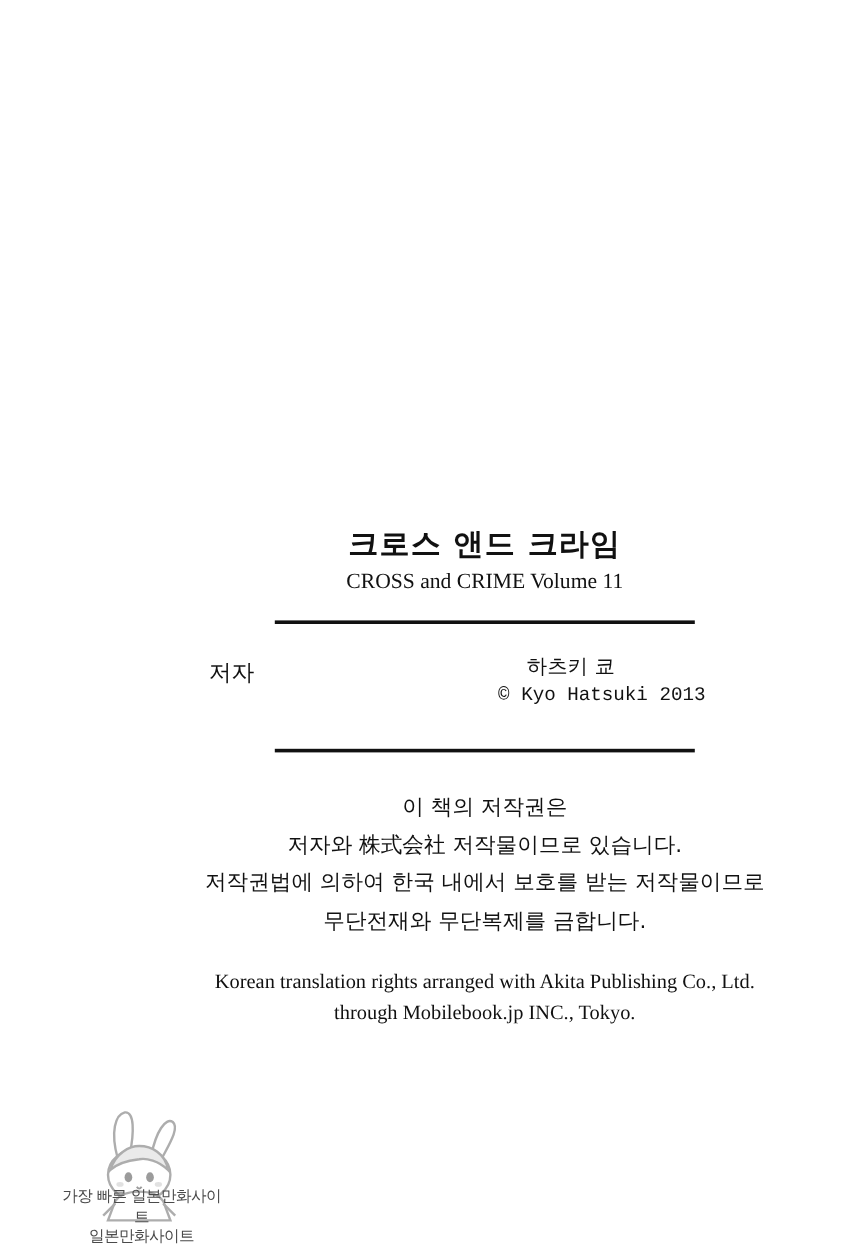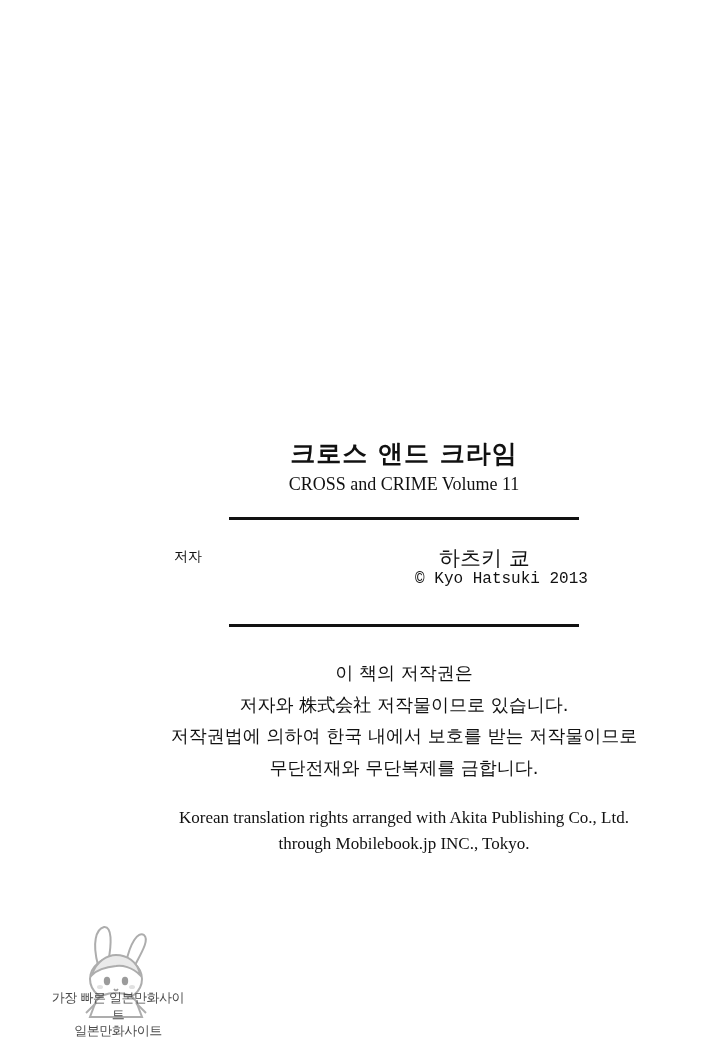--- a/index.html
+++ b/index.html
@@ -72,30 +72,30 @@
     margin: 24px auto 0 auto;
     height: 52px;
     text-align: left;
   }
 
   .credit-label {
     position: absolute;
     left: 0;
     top: 4px;
     font-family: "DejaVu Sans", sans-serif;
-    font-size: 14px;
+    font-size: 19px;
     color: #111;
   }
 
   .credit-name {
     position: absolute;
     left: 265px;
     top: 0;
     font-family: "DejaVu Sans", sans-serif;
-    font-size: 21px;
+    font-size: 17px;
     color: #111;
   }
 
   .credit-copyright {
     position: absolute;
     left: 195px;
     top: 26px;
     width: 265px;
     text-align: center;
     font-family: Liberation Mono, monospace;

